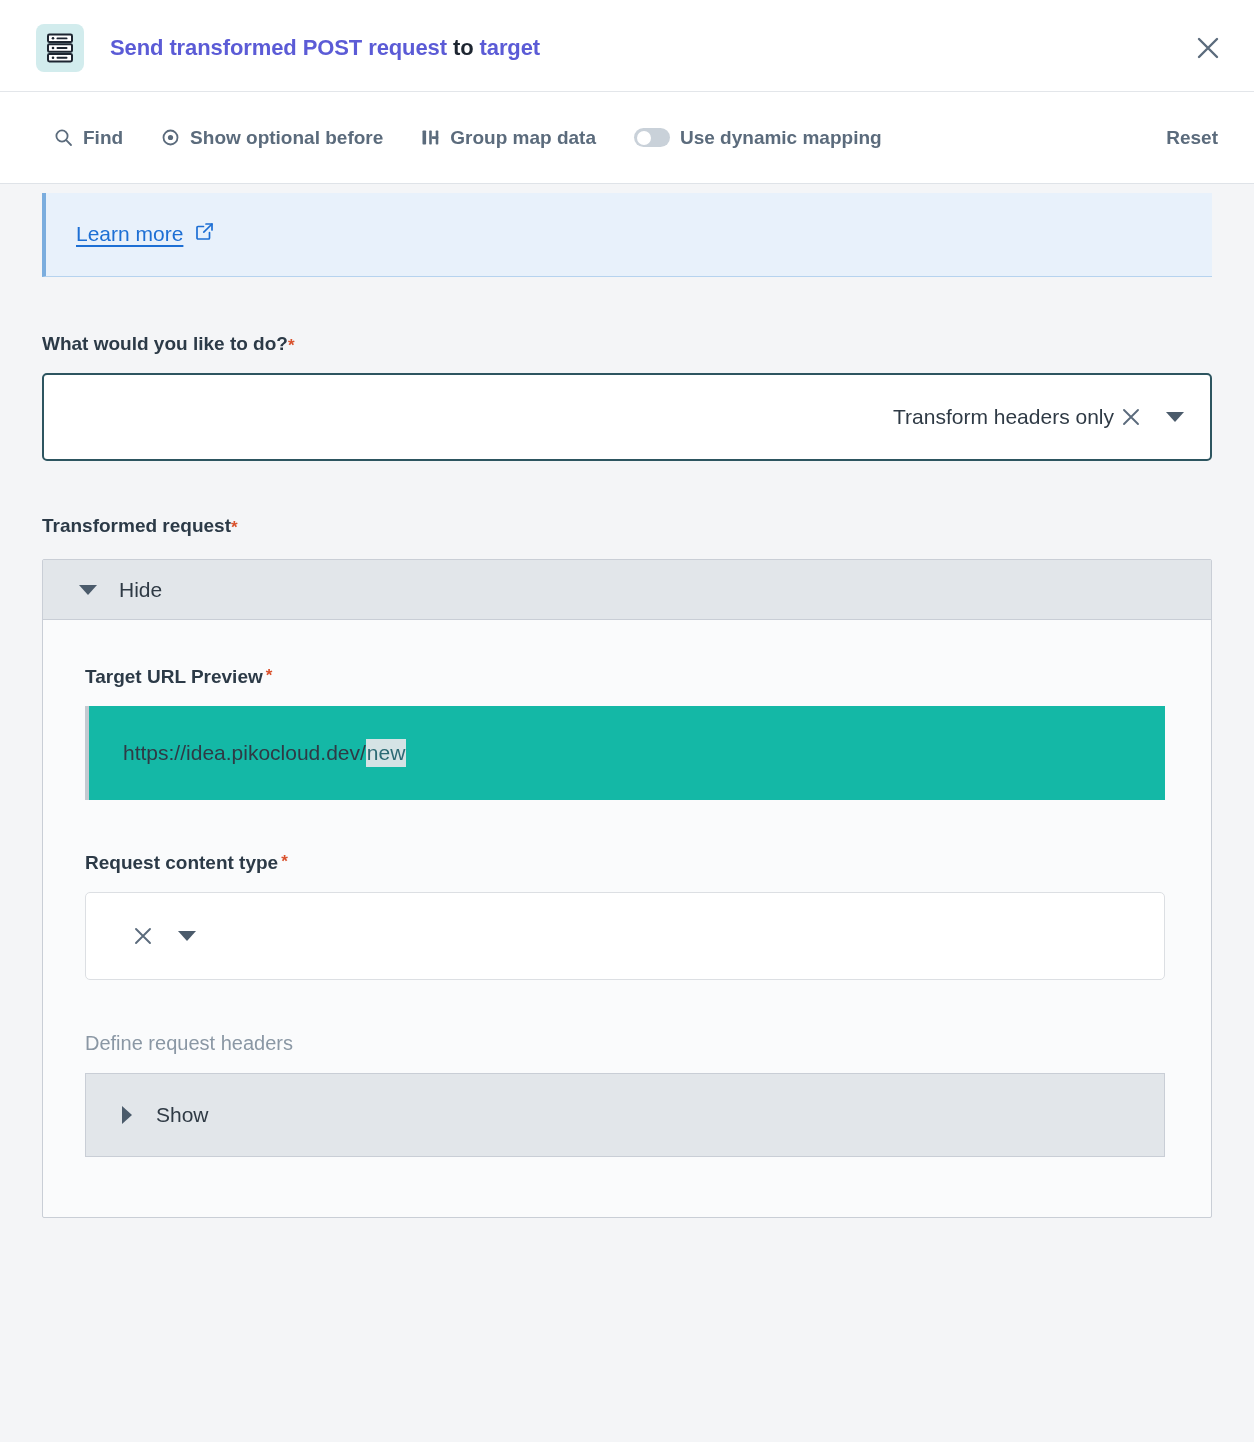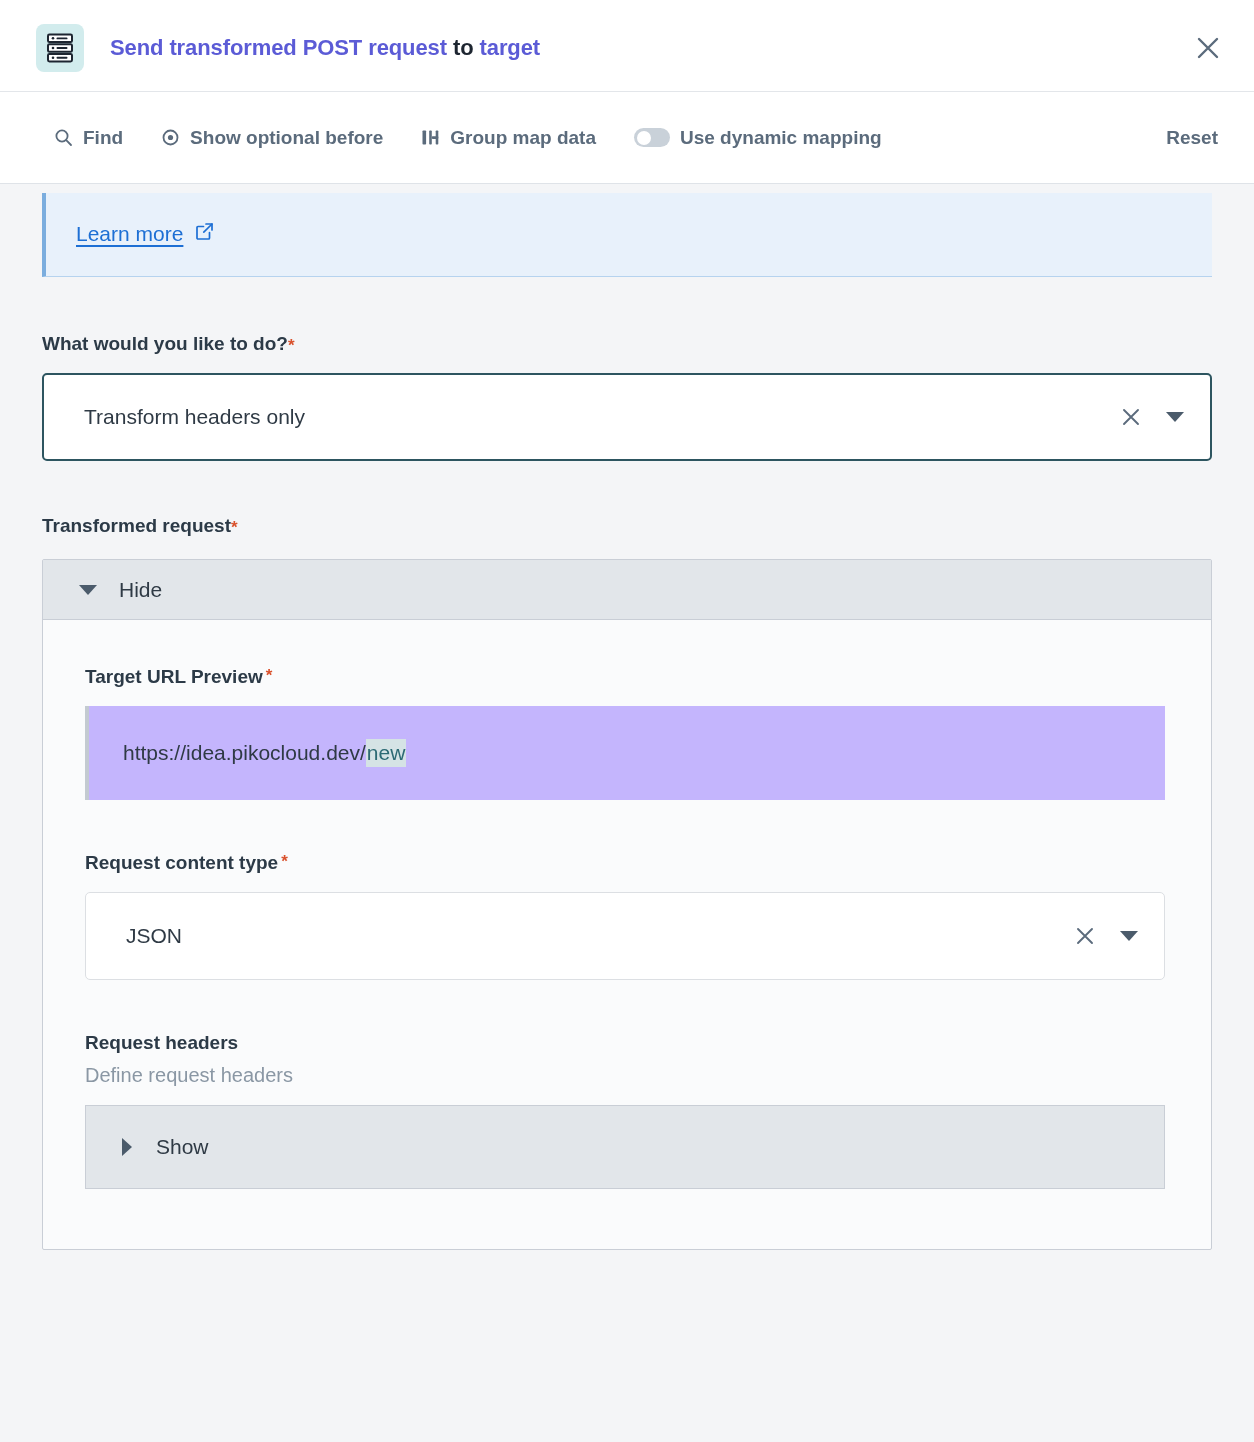--- a/index.html
+++ b/index.html
@@ -135,20 +135,21 @@
 
   .select {
     margin-top: 18px;
     height: 88px;
     background: #ffffff;
     border-radius: 5px;
     display: flex;
     align-items: center;
     padding: 0 22px 0 40px;
     cursor: pointer;
+    text-align: right;
   }
   .select.focused { border: 2px solid #2d5560; }
   .select.plain { border: 1px solid #dcdfe3; }
   .select-value {
     font-size: 21px;
     color: #2f3a45;
     flex: 1 1 auto;
   }
   .select-clear {
     width: 34px; height: 34px;
@@ -196,21 +197,21 @@
     font-size: 19px;
     font-weight: 700;
     color: #2c3a47;
     display: flex;
     align-items: flex-start;
     gap: 3px;
   }
 
   .url-preview {
     margin-top: 18px;
-    background: #c4b5fd;
+    background: #14b8a6;
     border-left: 4px solid #c3cad1;
     height: 94px;
     display: flex;
     align-items: center;
     padding-left: 34px;
     font-size: 21px;
     color: #2f3a45;
   }
   .url-token {
     background: #d5e3e5;
@@ -375,36 +376,32 @@
               <span class="url-token">new</span>
           </div>
         </div>
 
         <div class="sub-block">
           <div class="sub-label">
             <span>Request content type</span>
             <span class="req-star">*</span>
           </div>
           <div class="select plain">
-            <span class="select-value">JSON</span>
             <span class="select-clear">
               <svg width="22" height="22" viewBox="0 0 22 22" aria-hidden="true">
                 <path d="M4 4 L18 18 M18 4 L4 18" stroke="#5b6b7c" stroke-width="1.9" stroke-linecap="round"></path>
               </svg>
             </span>
             <span class="select-caret">
               <span class="tri-down"></span>
             </span>
           </div>
         </div>
 
         <div class="sub-block">
-          <div class="sub-label">
-            <span>Request headers</span>
-          </div>
           <div class="sub-desc">Define request headers</div>
           <div class="inner-collapsible">
             <span class="tri-right"></span>
             <span class="caret-label">Show</span>
           </div>
         </div>
 
       </div>
     </div>
   </div>

